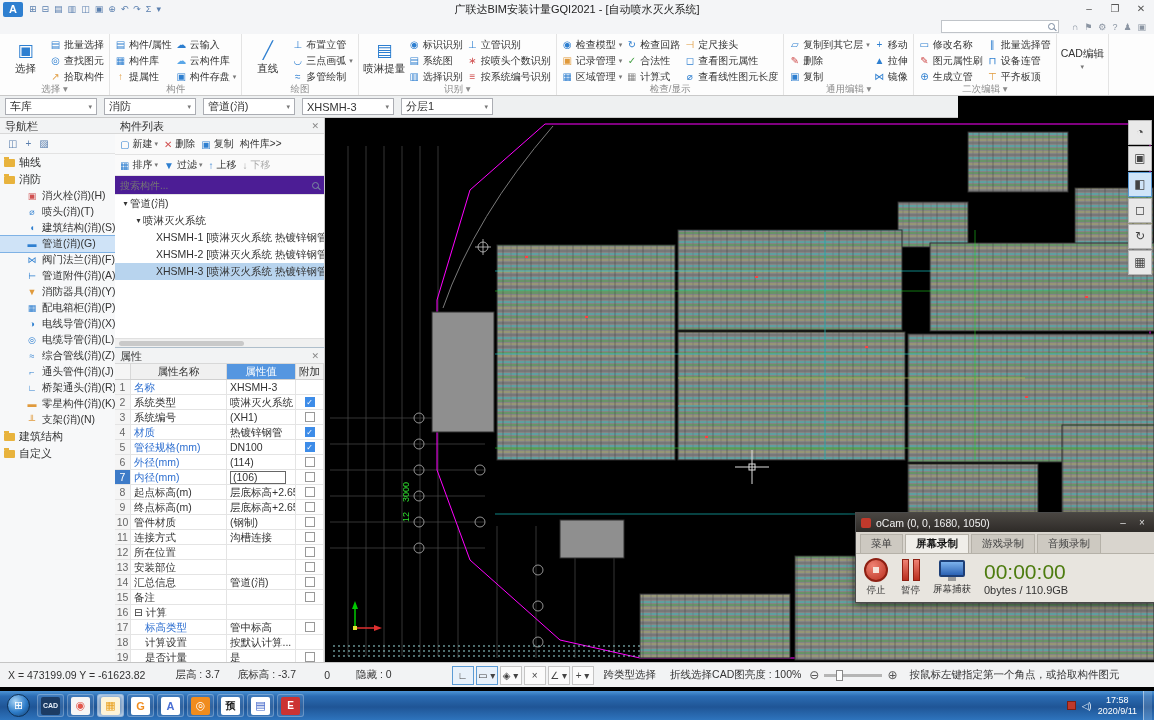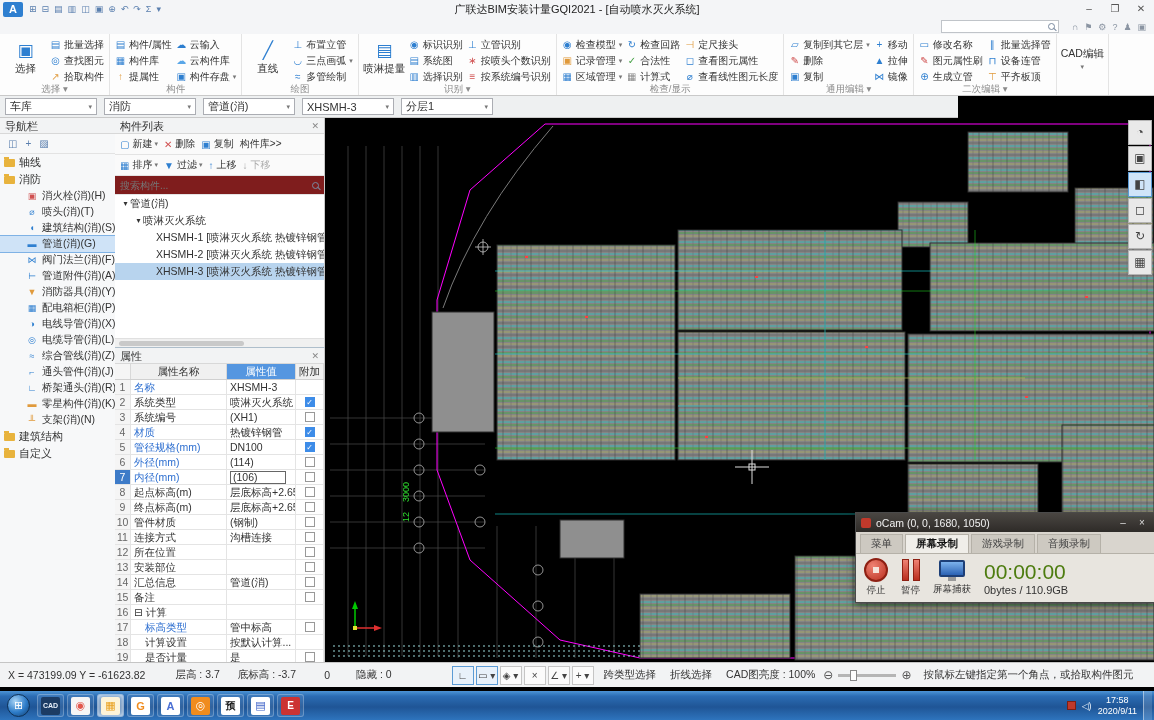--- a/index.html
+++ b/index.html
@@ -50,21 +50,21 @@
 .navtools{height:20px;display:flex;gap:8px;align-items:center;padding:0 8px;border-bottom:1px solid #e3e3e3;color:#5a7fae;font-size:10px}
 .ngroup{height:17px;display:flex;align-items:center;gap:4px;padding:0 4px;font-size:11px}
 .folder{width:11px;height:8px;background:#e8b33d;border-radius:1px;position:relative;flex:none}
 .folder::before{content:'';position:absolute;top:-2px;left:0;width:5px;height:2px;background:#e8b33d}
 .nitem{height:16px;display:flex;align-items:center;gap:4px;padding:0 2px 0 26px;font-size:10.5px;white-space:nowrap}
 .nitem.sel{background:#cfe3f7;outline:1px solid #7fb2e5}
 .nicon{width:12px;text-align:center;font-size:9px;flex:none}
 .clist{position:absolute;left:115px;top:118px;width:210px;height:229px;background:#fafafa;border-right:1px solid #c9c9c9;display:flex;flex-direction:column;z-index:10}
 .ctb{height:21px;display:flex;align-items:center;gap:6px;padding:0 5px;border-bottom:1px solid #e3e3e3;font-size:10px;white-space:nowrap}
 .ctb .ticon{font-size:10px;margin-right:1px}
-.csearch{height:19px;display:flex;align-items:center;border-bottom:1px solid #e3e3e3;background:#7f1d1d;padding:0 5px;gap:22px}
+.csearch{height:19px;display:flex;align-items:center;border-bottom:1px solid #e3e3e3;background:#4c1d95;padding:0 5px;gap:22px}
 .csearch input{flex:1;border:none;outline:none;font-size:10px;color:#999;min-width:0;background:transparent}
 .ctree{flex:1;background:#fff;overflow:hidden;position:relative}
 .trow{height:17px;display:flex;align-items:center;font-size:10.5px;white-space:nowrap;overflow:hidden}
 .trow .tcaret{width:9px;font-size:8px;color:#333;text-align:center;flex:none}
 .trow.sel{background:#b8d4ee}
 .hscroll{position:absolute;left:0;right:0;bottom:0;height:9px;background:#f0f0f0;border-top:1px solid #e0e0e0}
 .hscroll .thumb{position:absolute;left:4px;top:2px;width:60%;height:5px;background:#c9c9c9;border-radius:3px}
 
 .props{position:absolute;left:115px;top:347px;width:210px;bottom:58px;background:#fff;border-right:1px solid #c9c9c9;border-top:1px solid #aebecb;display:flex;flex-direction:column;z-index:10}
 .phead{display:flex;height:16px;background:#f0f0f0;border-bottom:1px solid #d0d0d0;font-size:10.5px}
@@ -910,21 +910,21 @@
       <span style="margin-left: 58px; display: inline-flex;">
         <span class="sbtn on">∟</span>
         <span class="sbtn on">▭ ▾</span>
         <span class="sbtn">◈ ▾</span>
         <span class="sbtn">×</span>
         <span class="sbtn">∠ ▾</span>
         <span class="sbtn">+ ▾</span>
       </span>
       <span style="margin-left: 10px;">跨类型选择</span>
       <span style="margin-left: 14px;">折线选择</span>
-      <span style="margin-left: 14px;">CAD图亮度 : 100%</span>
+      <span style="margin-left: 0;">CAD图亮度 : 100%</span>
       <span style="margin-left: 8px; font-size: 12px; color: rgb(85, 85, 85);">⊖</span>
       <span class="slider">
         <span class="th"></span>
       </span>
       <span style="margin-left: 0px; font-size: 12px; color: rgb(85, 85, 85);">⊕</span>
       <span style="margin-left: 12px;">按鼠标左键指定第一个角点，或拾取构件图元</span>
     </div>
 
   <div class="taskbar" id="taskbar">
       <div class="orb">⊞</div>

